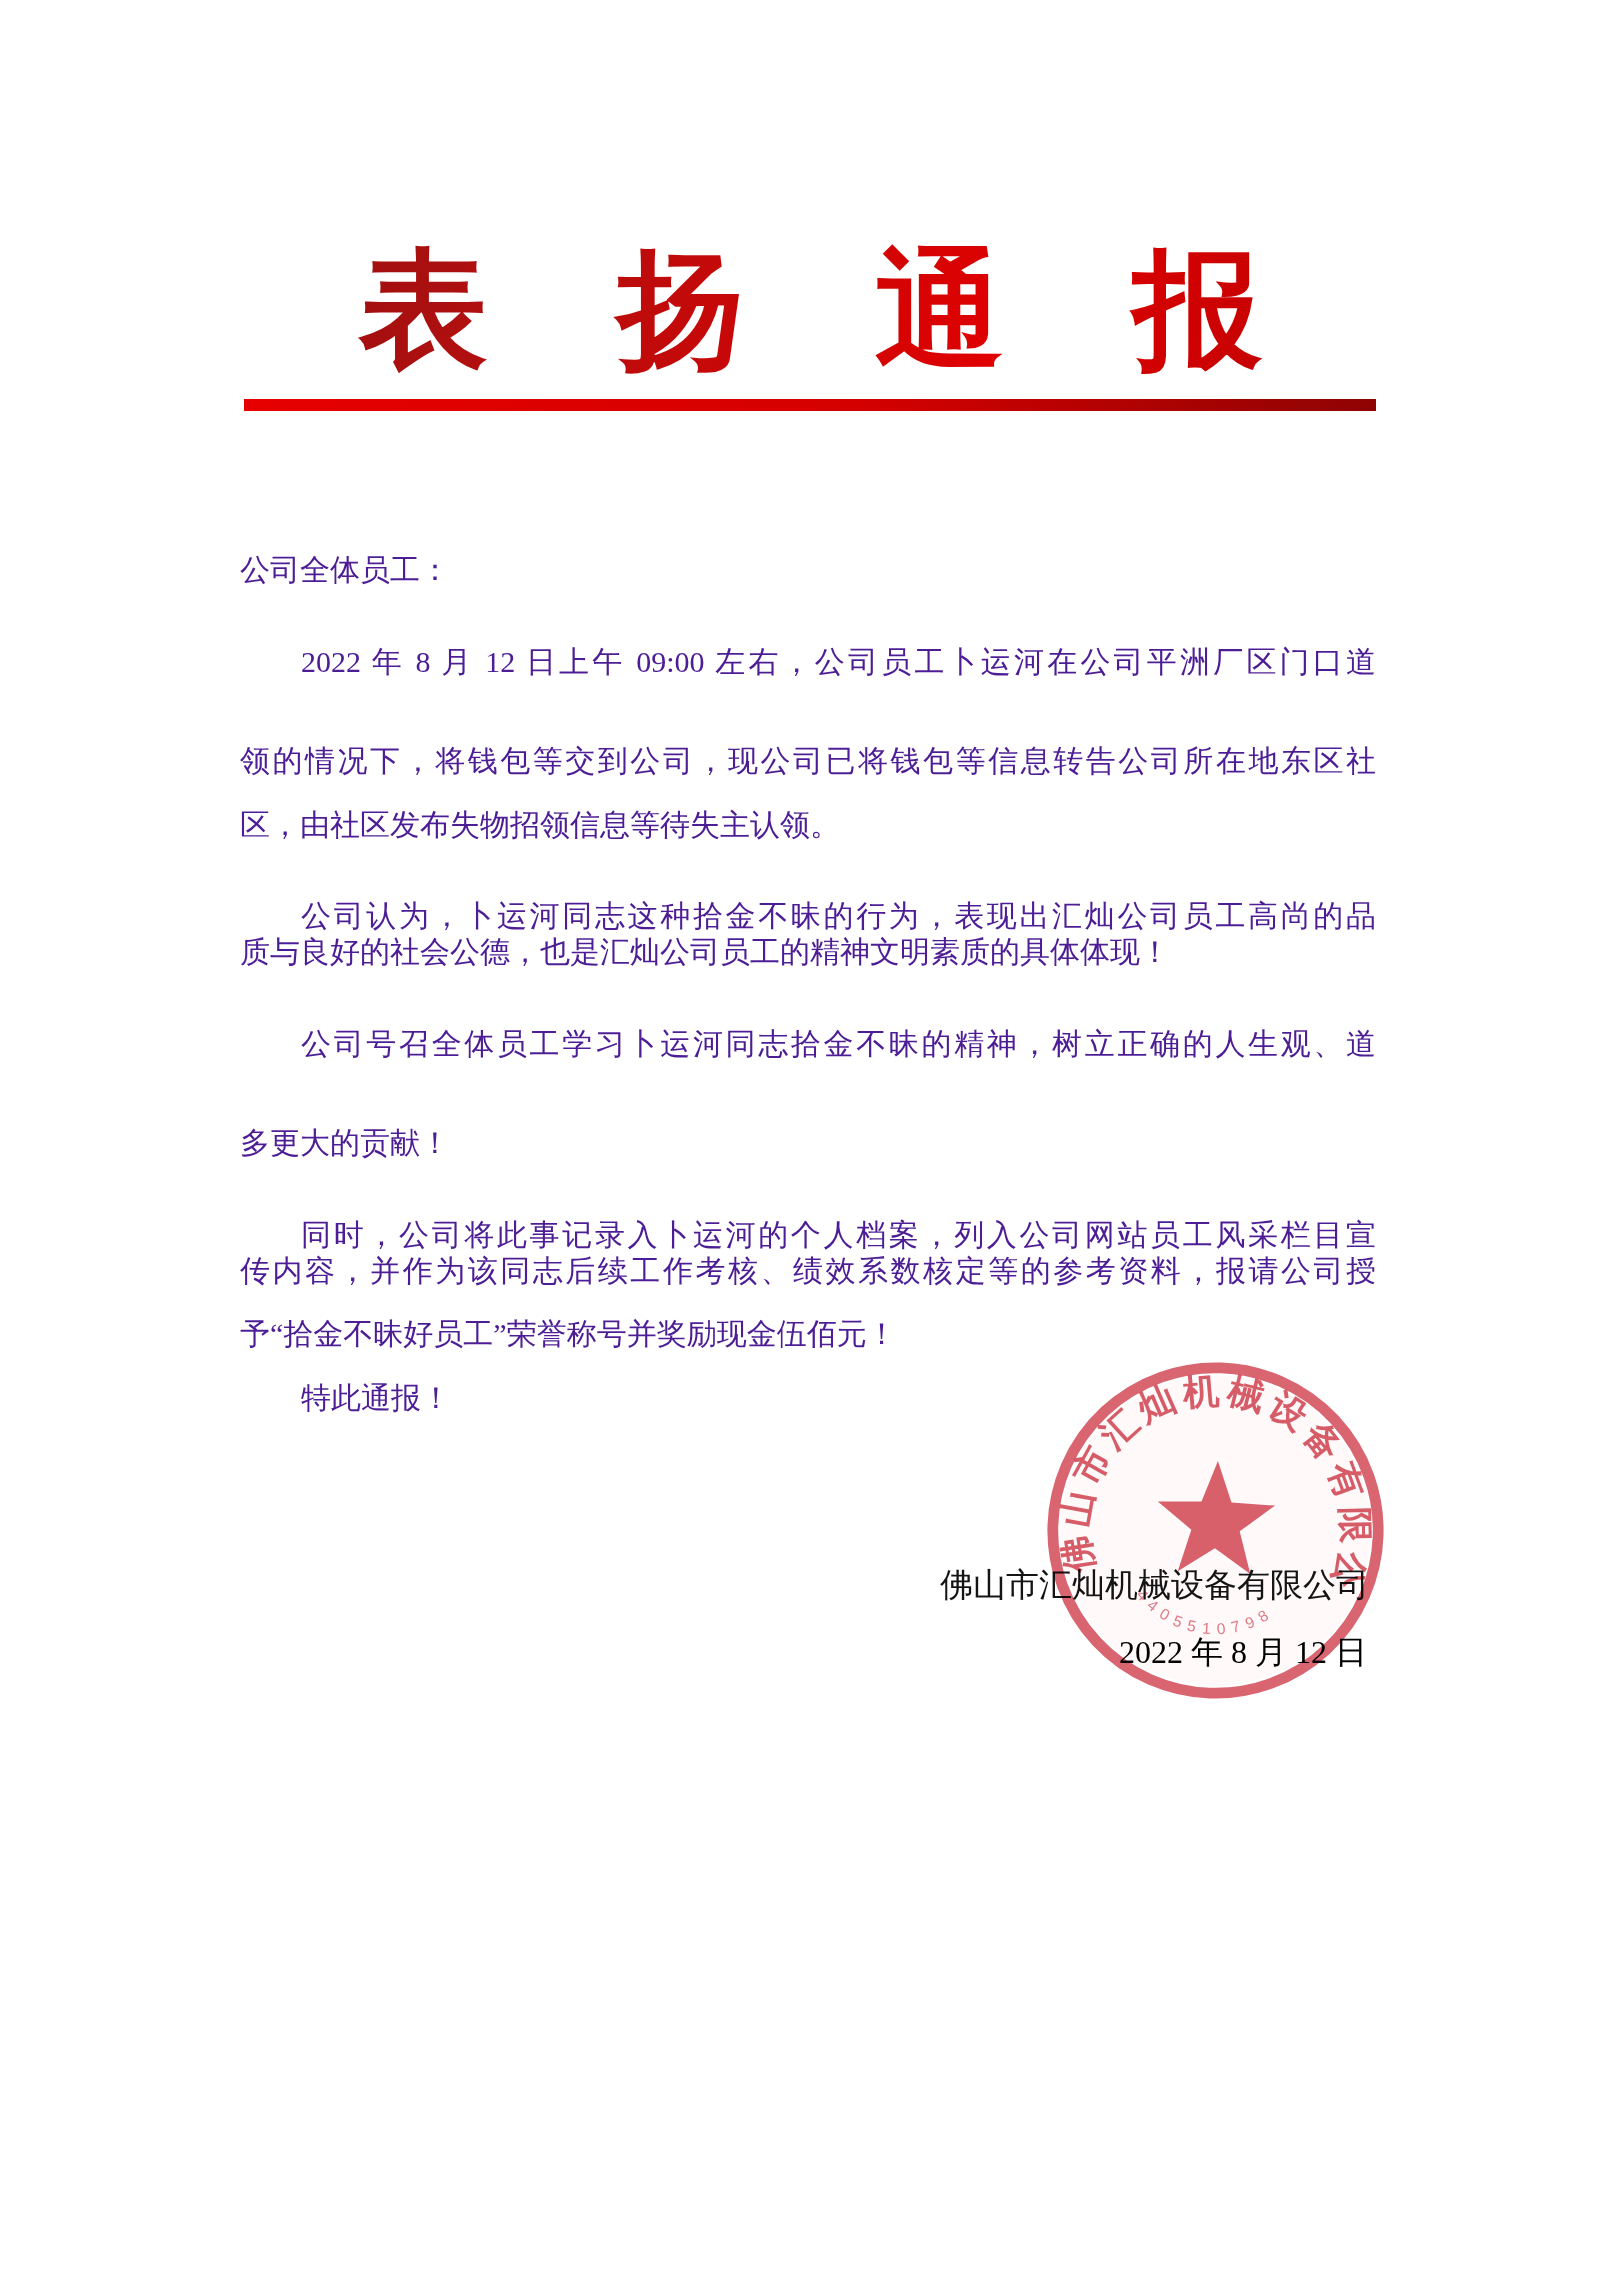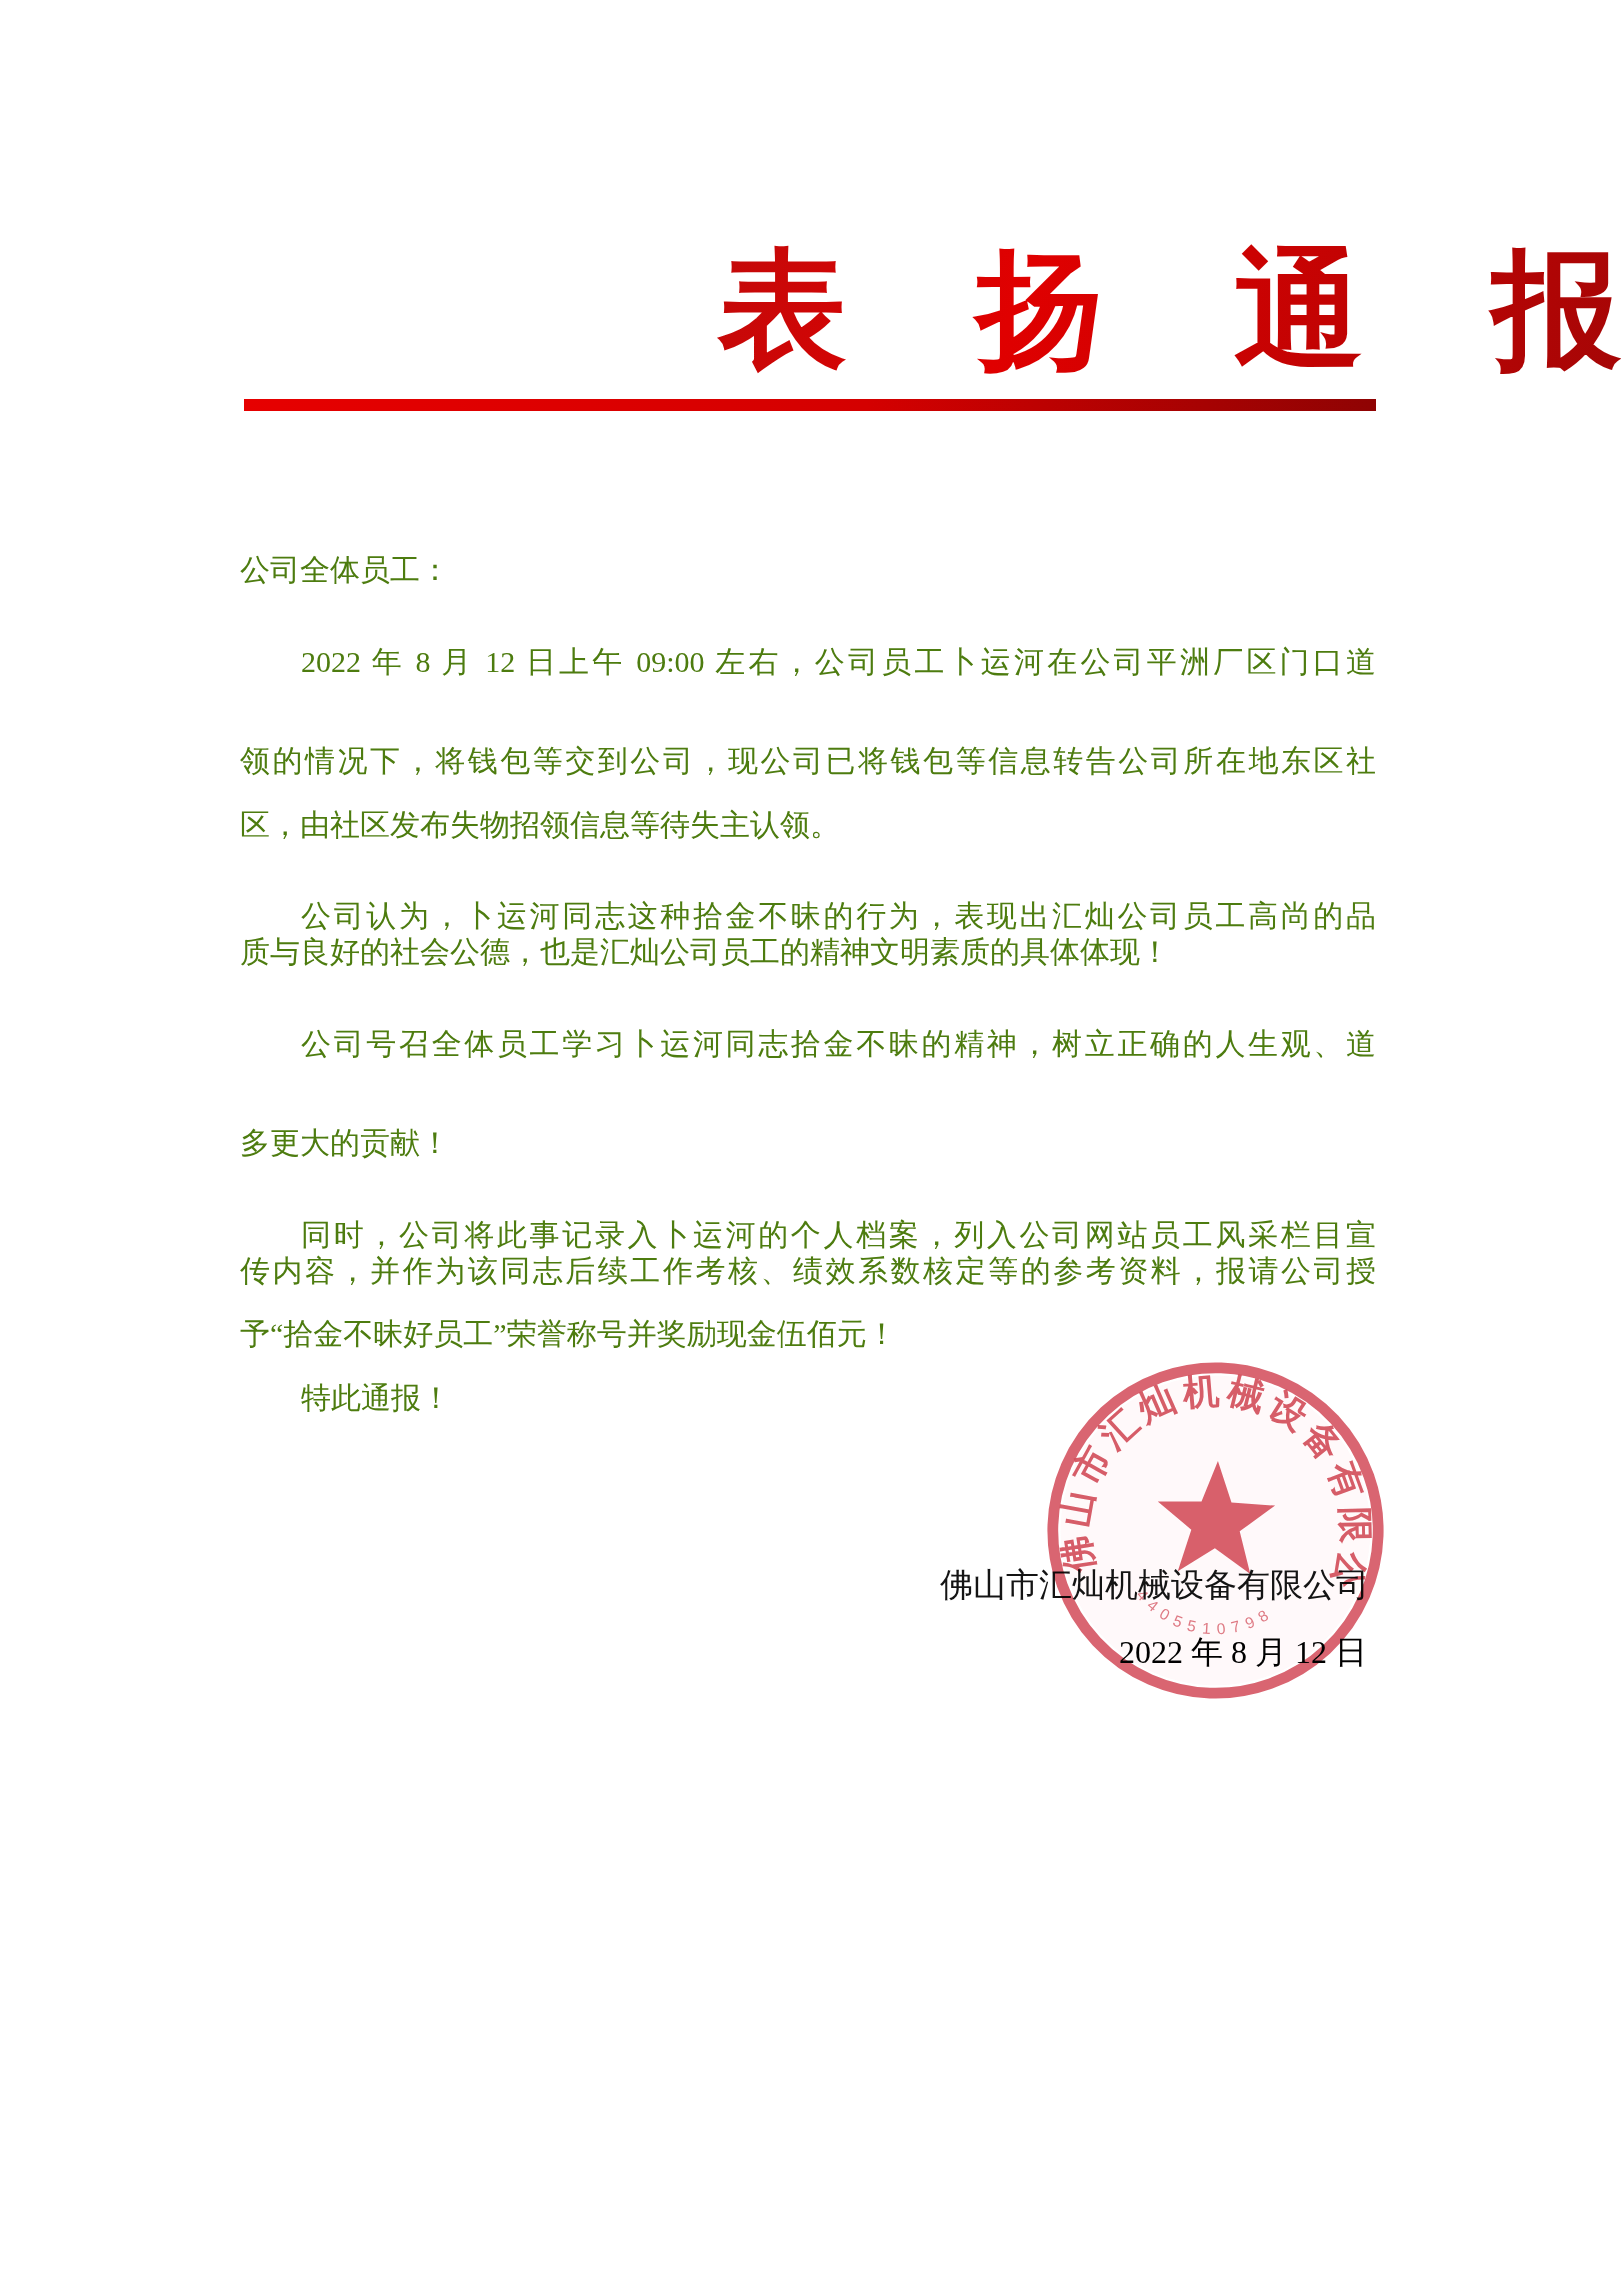--- a/index.html
+++ b/index.html
@@ -9,21 +9,21 @@
     margin:0 auto;
     background:#ffffff;
     font-family:"Liberation Serif","DejaVu Serif",serif;
     overflow:hidden;
   }
   
   .doc-title{
     position:absolute;
     left:0;right:0;
     top:233px;
-    text-align:right;
+    text-align:center;
     font-size:129px;
     font-weight:bold;
     line-height:155px;
     letter-spacing:0;
     color:#c00505;
     white-space:nowrap;
   }
   @supports ((-webkit-background-clip:text) or (background-clip:text)){
     .doc-title{
       background:linear-gradient(110deg,#7d0b0b 0%,#b01010 30%,#e00000 62%,#a50606 100%);
@@ -39,21 +39,21 @@
     background:linear-gradient(to right,#e60000 0%,#d40000 55%,#8f0303 100%);
   }
   
   .body-line{
     position:absolute;
     left:240px;
     width:1136px;
     height:39px;
     font-size:30px;
     line-height:35px;
-    color:#4d7c0f;
+    color:#4c1d95;
     white-space:nowrap;
     text-align:left;
   }
   .body-line.fill{
     white-space:normal;
     text-align:justify;
     text-align-last:justify;
   }
   .body-line.indent{padding-left:61px;}
   .body-line.indent.fill{width:1075px;margin-top:28px;}

